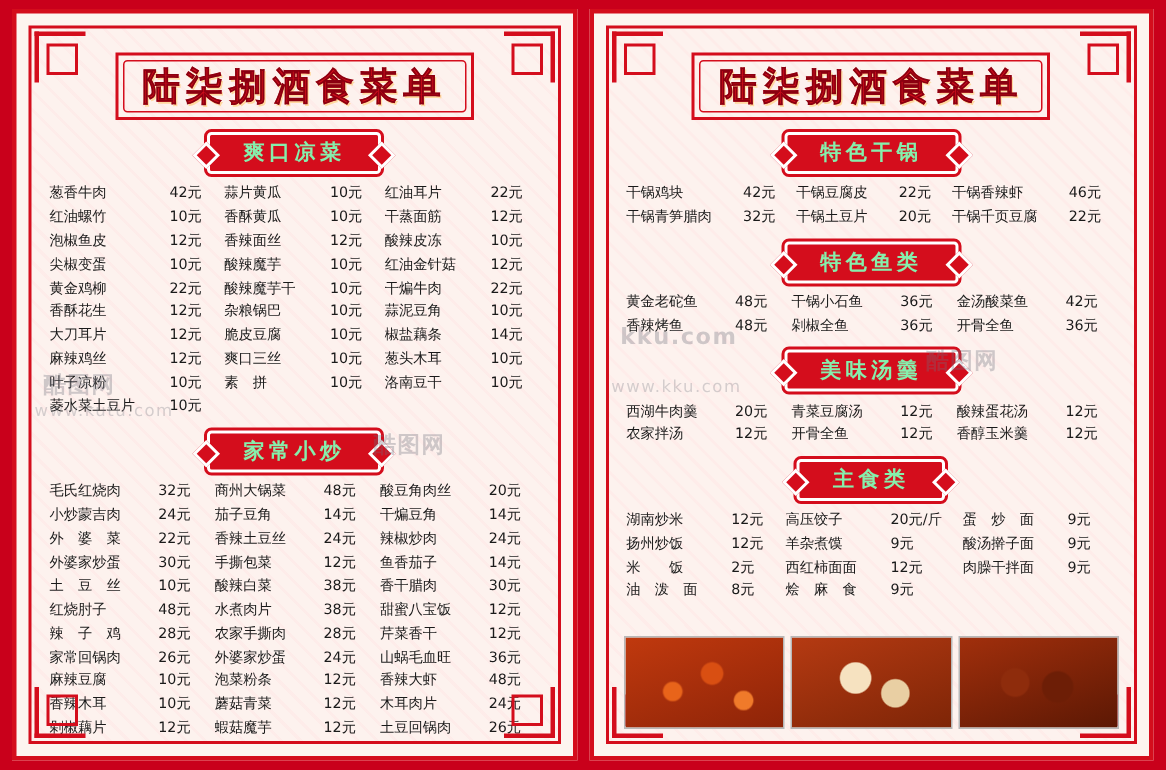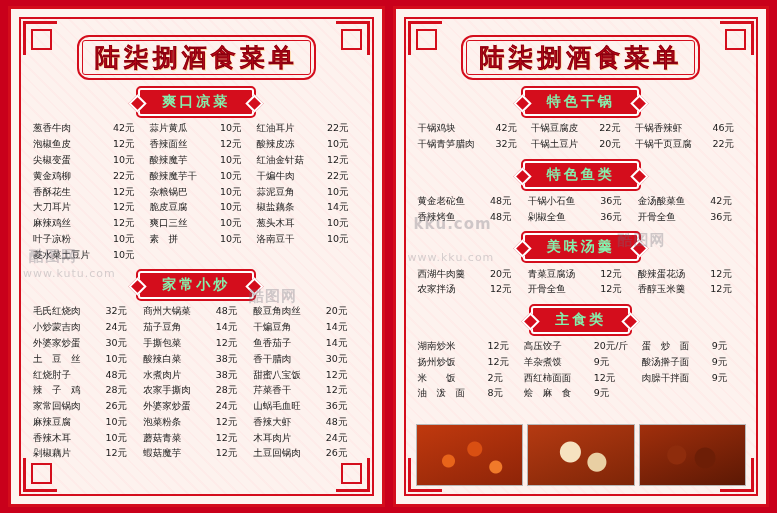--- a/index.html
+++ b/index.html
@@ -51,21 +51,21 @@
   .c-br{right:2px;bottom:2px;border-left:none;border-top:none;}
 
   
   .title-wrap{
     text-align:center;
     margin:10px 0 6px 0;
   }
   .title-box{
     display:inline-block;
     border:2px solid #d40d1c;
-    border-radius:12px;
+    border-radius:0;
     padding:4px 16px;
     position:relative;
   }
   .title-box:before{
     content:"";position:absolute;inset:3px;border:1px solid #d40d1c;border-radius:3px;
   }
   .main-title{
     font-family:"DejaVu Serif","Liberation Serif",serif;
     font-weight:bold;
     font-size:25px;
@@ -191,20 +191,28 @@
           <tbody>
               <tr>
             <td class="name">葱香牛肉</td>
             <td class="price">42元</td>
             <td class="name">蒜片黄瓜</td>
             <td class="price">10元</td>
             <td class="name">红油耳片</td>
             <td class="price">22元</td>
           </tr>
           <tr>
+            <td class="name">红油螺竹</td>
+            <td class="price">10元</td>
+            <td class="name">香酥黄瓜</td>
+            <td class="price">10元</td>
+            <td class="name">干蒸面筋</td>
+            <td class="price">12元</td>
+          </tr>
+          <tr>
             <td class="name">泡椒鱼皮</td>
             <td class="price">12元</td>
             <td class="name">香辣面丝</td>
             <td class="price">12元</td>
             <td class="name">酸辣皮冻</td>
             <td class="price">10元</td>
           </tr>
           <tr>
             <td class="name">尖椒变蛋</td>
             <td class="price">10元</td>
@@ -281,20 +289,28 @@
           </tr>
           <tr>
             <td class="name">小炒蒙吉肉</td>
             <td class="price">24元</td>
             <td class="name">茄子豆角</td>
             <td class="price">14元</td>
             <td class="name">干煸豆角</td>
             <td class="price">14元</td>
           </tr>
           <tr>
+            <td class="name">外　婆　菜</td>
+            <td class="price">22元</td>
+            <td class="name">香辣土豆丝</td>
+            <td class="price">24元</td>
+            <td class="name">辣椒炒肉</td>
+            <td class="price">24元</td>
+          </tr>
+          <tr>
             <td class="name">外婆家炒蛋</td>
             <td class="price">30元</td>
             <td class="name">手撕包菜</td>
             <td class="price">12元</td>
             <td class="name">鱼香茄子</td>
             <td class="price">14元</td>
           </tr>
           <tr>
             <td class="name">土　豆　丝</td>
             <td class="price">10元</td>

